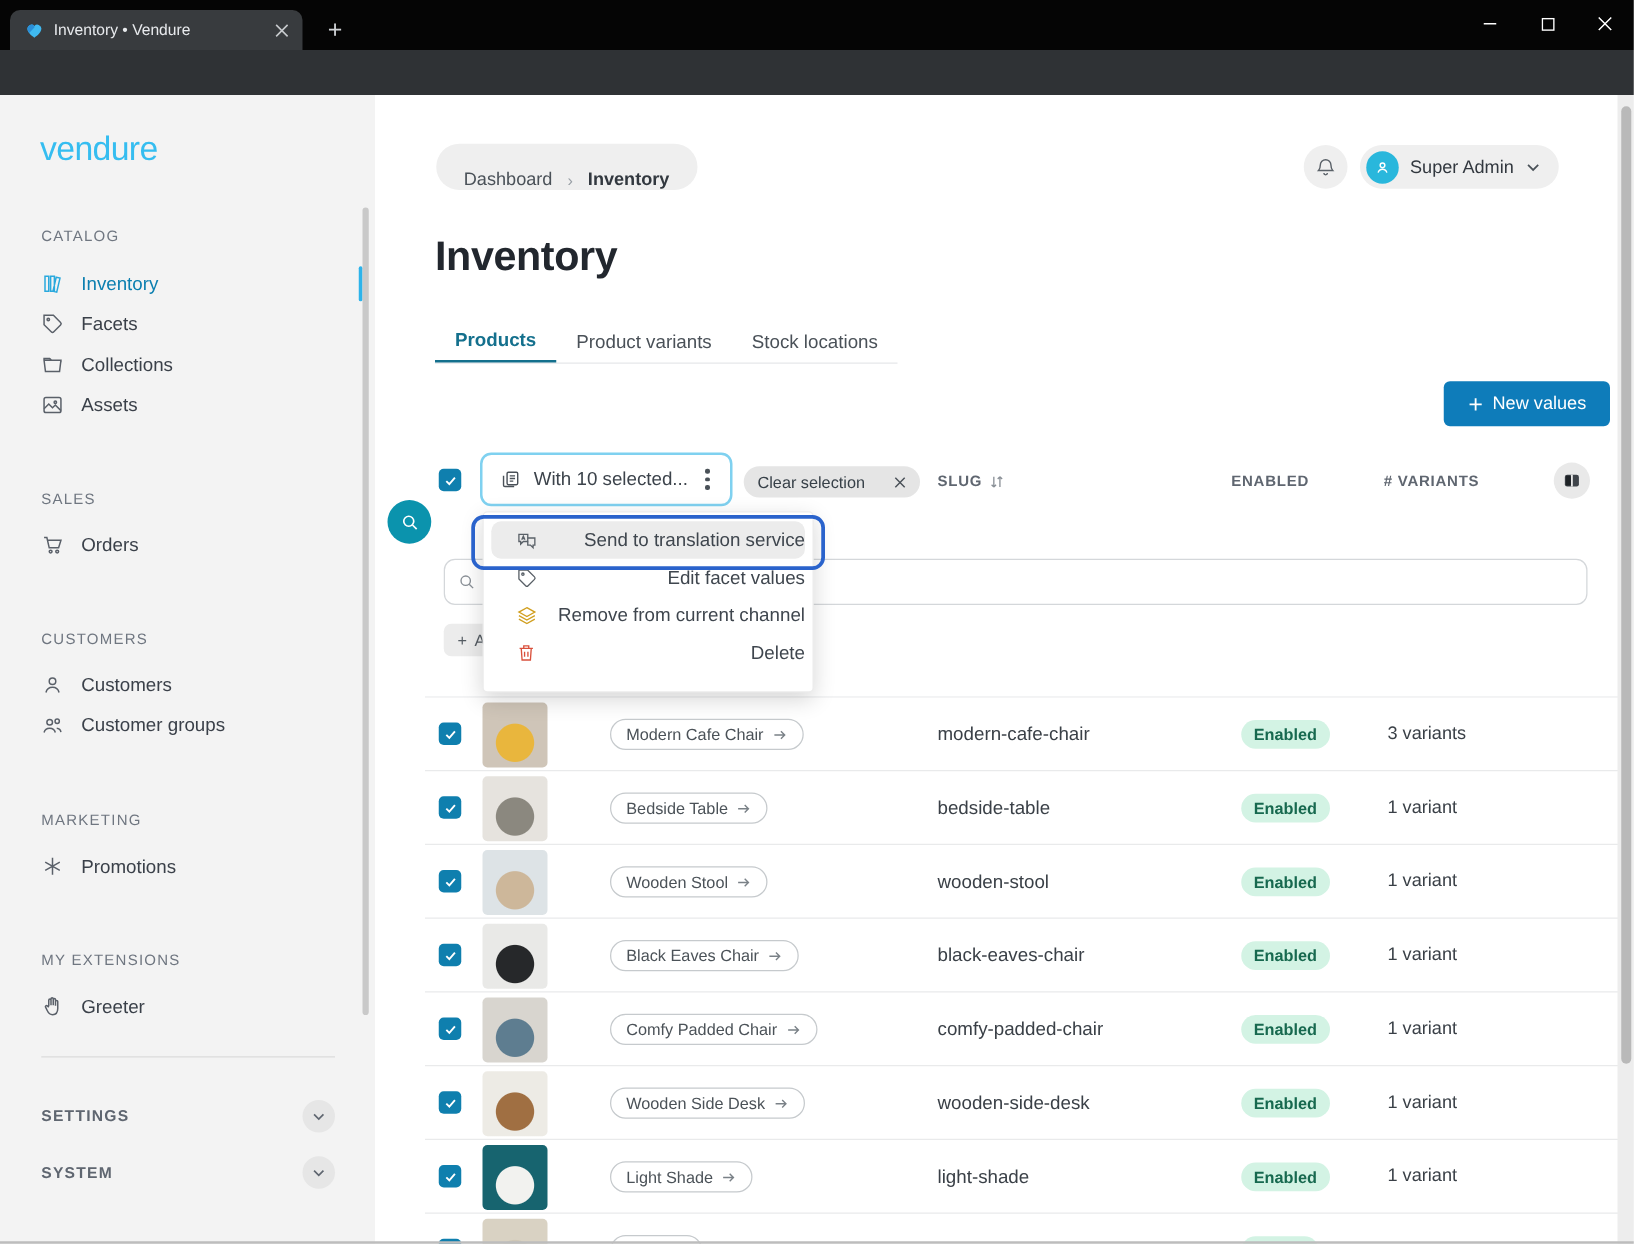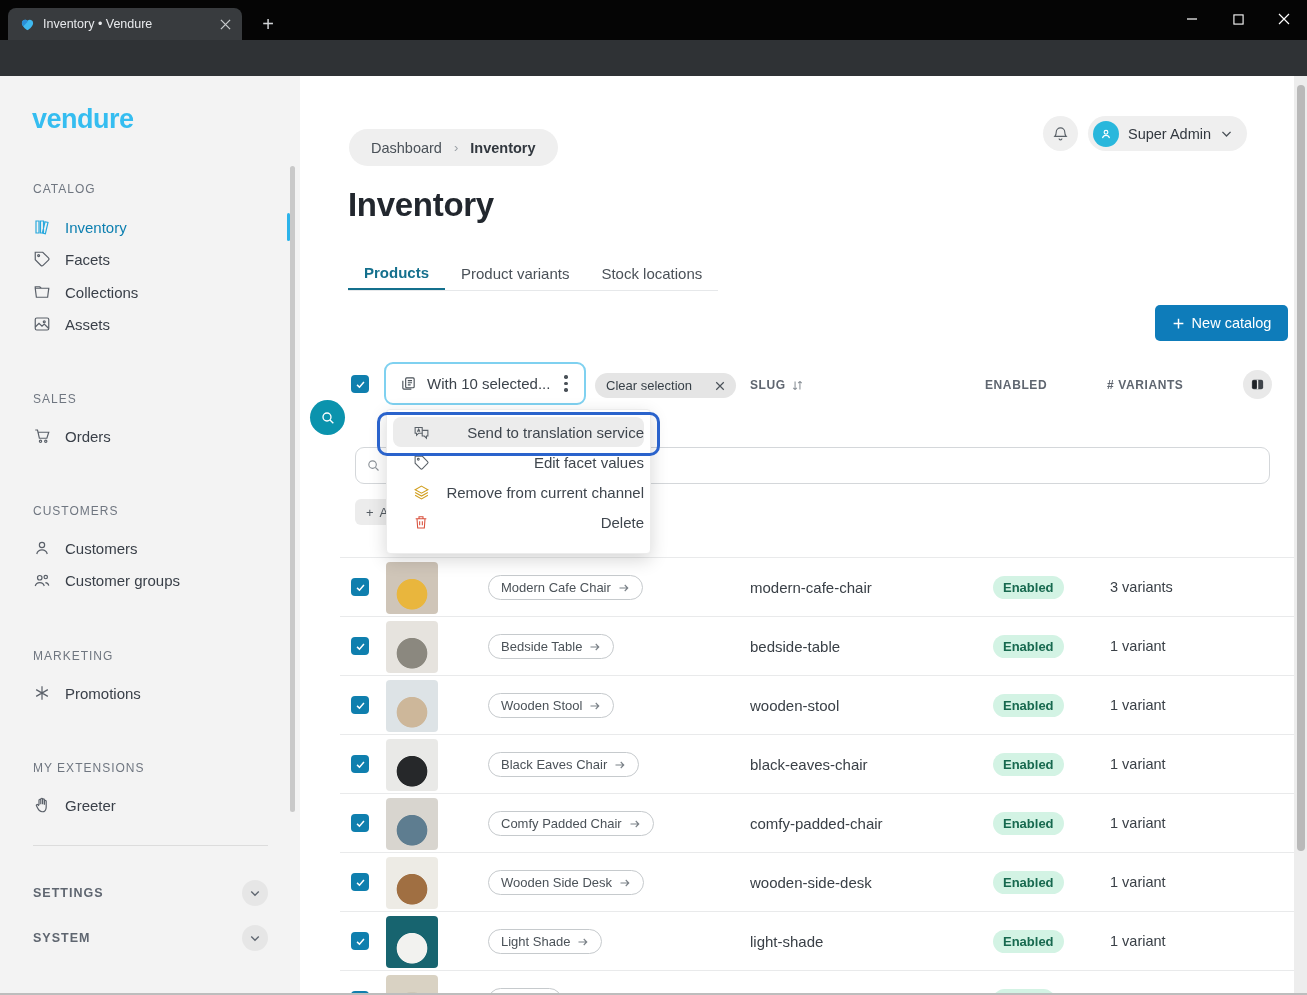--- a/index.html
+++ b/index.html
@@ -19,36 +19,36 @@
   .url-pill { position:absolute; left:186px; top:45px; width:936px; height:26px; background:#1e2123; border-radius:13px; display:flex; align-items:center; padding:0 10px 0 12px; gap:8px; }
   .url-text { font-size:13px; color:#9aa0a6; flex:1; white-space:nowrap; overflow:hidden; }
   .url-text b { color:#e8eaed; font-weight:600; }
   .url-sep { width:1px; height:16px; background:#4a4e52; }
   .profile-circle { position:absolute; left:1240px; top:44px; width:27px; height:27px; border-radius:50%; background:repeating-linear-gradient(135deg,#f5f5f5 0 4px,#111 4px 8px); }
   .hamburger { position:absolute; left:1276px; top:48px; width:20px; height:19px; display:flex; flex-direction:column; justify-content:space-between; }
   .hamburger span { height:2.4px; background:#cfd3d6; border-radius:2px; }
 
   
   .sidebar { position:absolute; left:0; top:76px; width:300px; height:919px; background:#f3f3f3; }
-  .logo { position:absolute; left:32px; top:28px; font-size:27px; font-weight:700; color:#35bdf0; letter-spacing:-0.5px; }
+  .logo { position:absolute; left:32px; top:28px; font-size:27px; font-weight:400; color:#35bdf0; letter-spacing:-0.5px; }
   .nav-label { position:absolute; left:33px; font-size:12px; font-weight:400; letter-spacing:1px; color:#6f7680; }
   .nav-item { position:absolute; left:24px; width:252px; height:30px; display:flex; align-items:center; gap:14px; padding-left:9px; border-radius:6px; color:#3a4049; font-size:15px; }
   .nav-item svg { width:18px; height:18px; stroke:#5a6069; }
   .nav-item.active { color:#0c7fb0; }
   .nav-item.active svg { stroke:#2aa9dd; }
   .active-bar { position:absolute; left:287px; width:3px; height:28px; background:#2cb3ea; border-radius:2px; }
   .side-divider { position:absolute; left:33px; width:235px; height:1px; background:#dcdcdc; }
   .collapse-row { position:absolute; left:33px; width:235px; height:30px; display:flex; align-items:center; justify-content:space-between; }
   .collapse-label { font-size:12.5px; font-weight:700; letter-spacing:1px; color:#5f6670; }
   .chev-circle { width:26px; height:26px; border-radius:50%; background:#e6e6e6; display:flex; align-items:center; justify-content:center; }
   .side-scroll { position:absolute; left:290px; top:90px; width:5px; height:646px; background:#c9c9c9; border-radius:3px; }
 
   
   .main { position:absolute; left:300px; top:76px; width:995px; height:919px; background:#ffffff; }
-  .breadcrumb { position:absolute; left:49px; top:53px; height:37px; background:#efefef; border-radius:19px; display:flex; align-items:center; padding:0 22px; gap:12px; font-size:14.5px; }
+  .breadcrumb { position:absolute; left:49px; top:39px; height:37px; background:#efefef; border-radius:19px; display:flex; align-items:flex-end; padding:0 22px; gap:12px; font-size:14.5px; }
   .crumb-root { color:#4a5158; }
   .crumb-sep { color:#9aa0a6; font-size:13px; }
   .crumb-cur { color:#32383f; font-weight:600; }
   .bell-btn { position:absolute; left:743px; top:40px; width:35px; height:35px; border-radius:50%; background:#efefef; display:flex; align-items:center; justify-content:center; }
   .user-pill { position:absolute; left:788px; top:40px; height:35px; background:#efefef; border-radius:18px; display:flex; align-items:center; gap:9px; padding:0 14px 0 5px; }
   .avatar { width:26px; height:26px; border-radius:50%; background:#29b7dc; display:flex; align-items:center; justify-content:center; }
   .user-name { font-size:14.5px; color:#32383f; }
   .page-title { position:absolute; left:48px; top:110px; font-size:33px; font-weight:700; color:#22272e; letter-spacing:-0.3px; }
   .tabs { position:absolute; left:48px; top:180px; display:inline-flex; border-bottom:1px solid #e6e8ea; }
   .tab { height:34px; padding:0 16px; font-size:15px; color:#4a5158; display:flex; align-items:center; }
@@ -314,21 +314,21 @@
     <div class="tab">Product variants</div>
     <div class="tab">Stock locations</div>
   </div>
 
   <div class="new-product">
     <span>
       <svg width="13" height="13" viewBox="0 0 16 16">
           <path d="M8 2v12M2 8h12" stroke="#fff" stroke-width="1.8"></path>
         </svg>
     </span>
-    <span>New catalog</span>
+    <span>New values</span>
   </div>
 
   <div class="checkbox bulk-check">
     <svg width="11" height="11" viewBox="0 0 16 16">
         <path d="M3 8.5l3.5 3.5L13 4.5" fill="none" stroke="#fff" stroke-width="2.2"></path>
       </svg>
   </div>
   <div class="bulk-btn">
     <span>
       <svg width="17" height="17" viewBox="0 0 24 24" fill="none" stroke="#4a5158" stroke-width="1.6">

